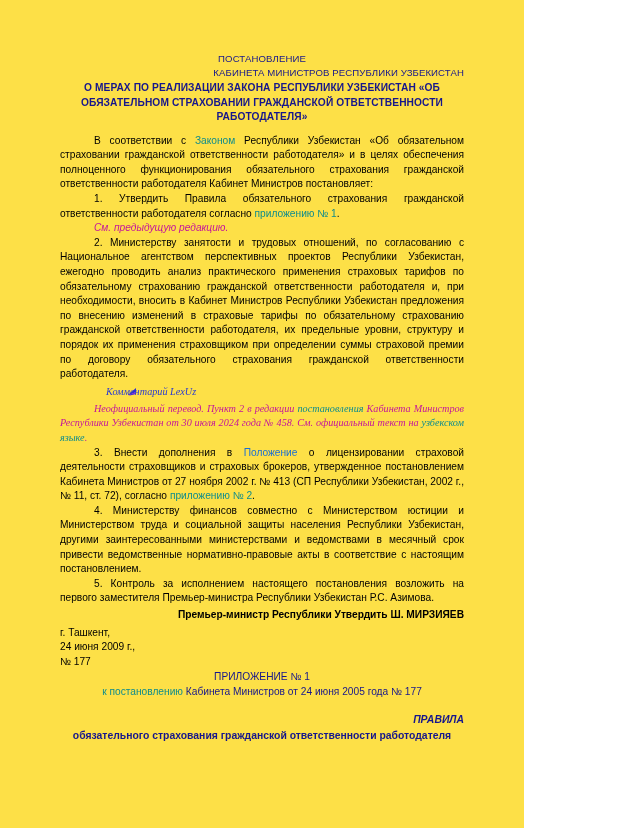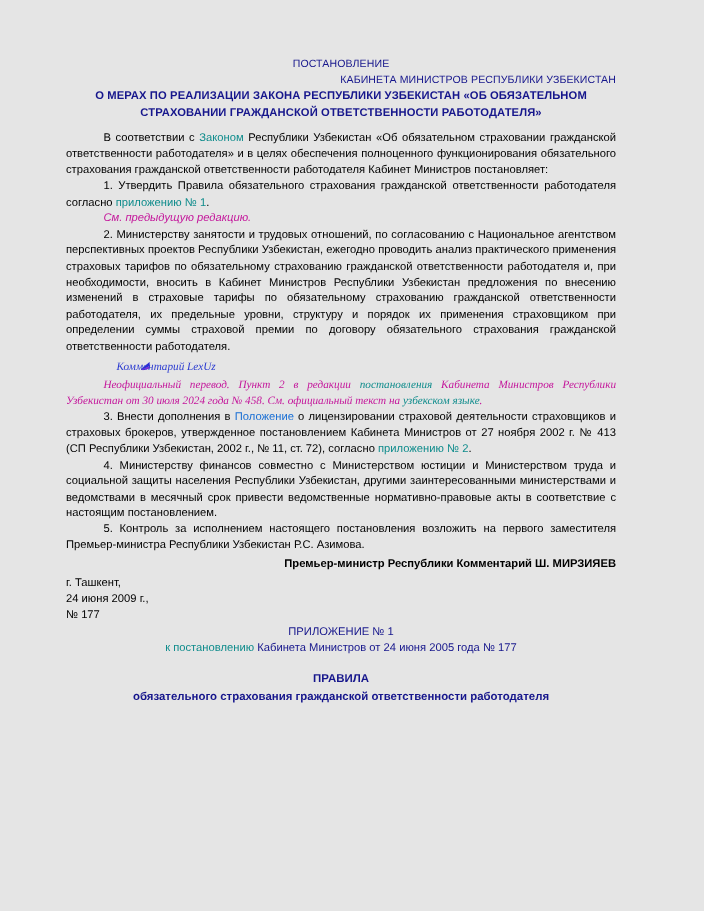--- a/index.html
+++ b/index.html
@@ -8,25 +8,25 @@
     background: #ffffff;
   }
   body {
     width: 640px;
     height: 828px;
     font-family: "Liberation Sans", sans-serif;
     color: #000000;
     overflow: hidden;
   }
   .page {
-    width: 640px;
+    width: 524px;
     height: 828px;
     box-sizing: border-box;
-    padding: 52px 80px 0 60px;
-    background: #e5e5e5;
+    padding: 52px 60px 0 60px;
+    background: #fde047;
   }
 
   
   .title-block {
     text-align: center;
     color: #16168c;
     font-size: 9.6px;
     line-height: 14.2px;
     letter-spacing: .1px;
   }
@@ -128,25 +128,26 @@
   .appendix-sub {
     margin: 0;
     text-align: center;
     font-size: 10.2px;
     line-height: 14.6px;
     color: #16168c;
   }
 
   .rules-title {
     margin: 13px 0 0 0;
-    text-align: center;
+    text-align: right;
     font-weight: bold;
     font-size: 10.4px;
     line-height: 16px;
     color: #16168c;
+    font-style: italic;
   }
   .rules-sub {
     margin: 0;
     text-align: center;
     font-weight: bold;
     font-size: 10.4px;
     line-height: 16px;
     color: #16168c;
   }
   .section-title {
@@ -186,21 +187,21 @@
             </svg></span><span>Комментарий LexUz</span></div>
       <p class="comment-body"><span>Неофициальный перевод. Пункт 2 в редакции </span><span class="lnk">постановления</span><span> Кабинета Министров Республики Узбекистан от 30 июля 2024 года № 458. См. официальный текст на </span><span class="lnk">узбекском языке</span><span>.</span></p>
     </div>
 
     <p class="para"><span>3. Внести дополнения в </span><span class="lnk-blue">Положение</span><span> о лицензировании страховой деятельности страховщиков и страховых брокеров, утвержденное постановлением Кабинета Министров от 27 ноября 2002 г. № 413 (СП Республики Узбекистан, 2002 г., № 11, ст. 72), согласно </span><span class="lnk">приложению № 2</span><span>.</span></p>
 
     <p class="para">4. Министерству финансов совместно с Министерством юстиции и Министерством труда и социальной защиты населения Республики Узбекистан, другими заинтересованными министерствами и ведомствами в месячный срок привести ведомственные нормативно-правовые акты в соответствие с настоящим постановлением.</p>
 
     <p class="para">5. Контроль за исполнением настоящего постановления возложить на первого заместителя Премьер-министра Республики Узбекистан Р.С. Азимова.</p>
 
-    <p class="signature">Премьер-министр Республики Комментарий Ш. МИРЗИЯЕВ</p>
+    <p class="signature">Премьер-министр Республики Утвердить Ш. МИРЗИЯЕВ</p>
 
     <div class="place-date">
       <div>г. Ташкент,</div>
       <div>24 июня 2009 г.,</div>
       <div>№ 177</div>
     </div>
 
     <div class="appendix-title">ПРИЛОЖЕНИЕ № 1</div>
     <div class="appendix-sub"><span class="lnk">к постановлению</span><span> Кабинета Министров от 24 июня 2005 года № 177</span></div>
 

